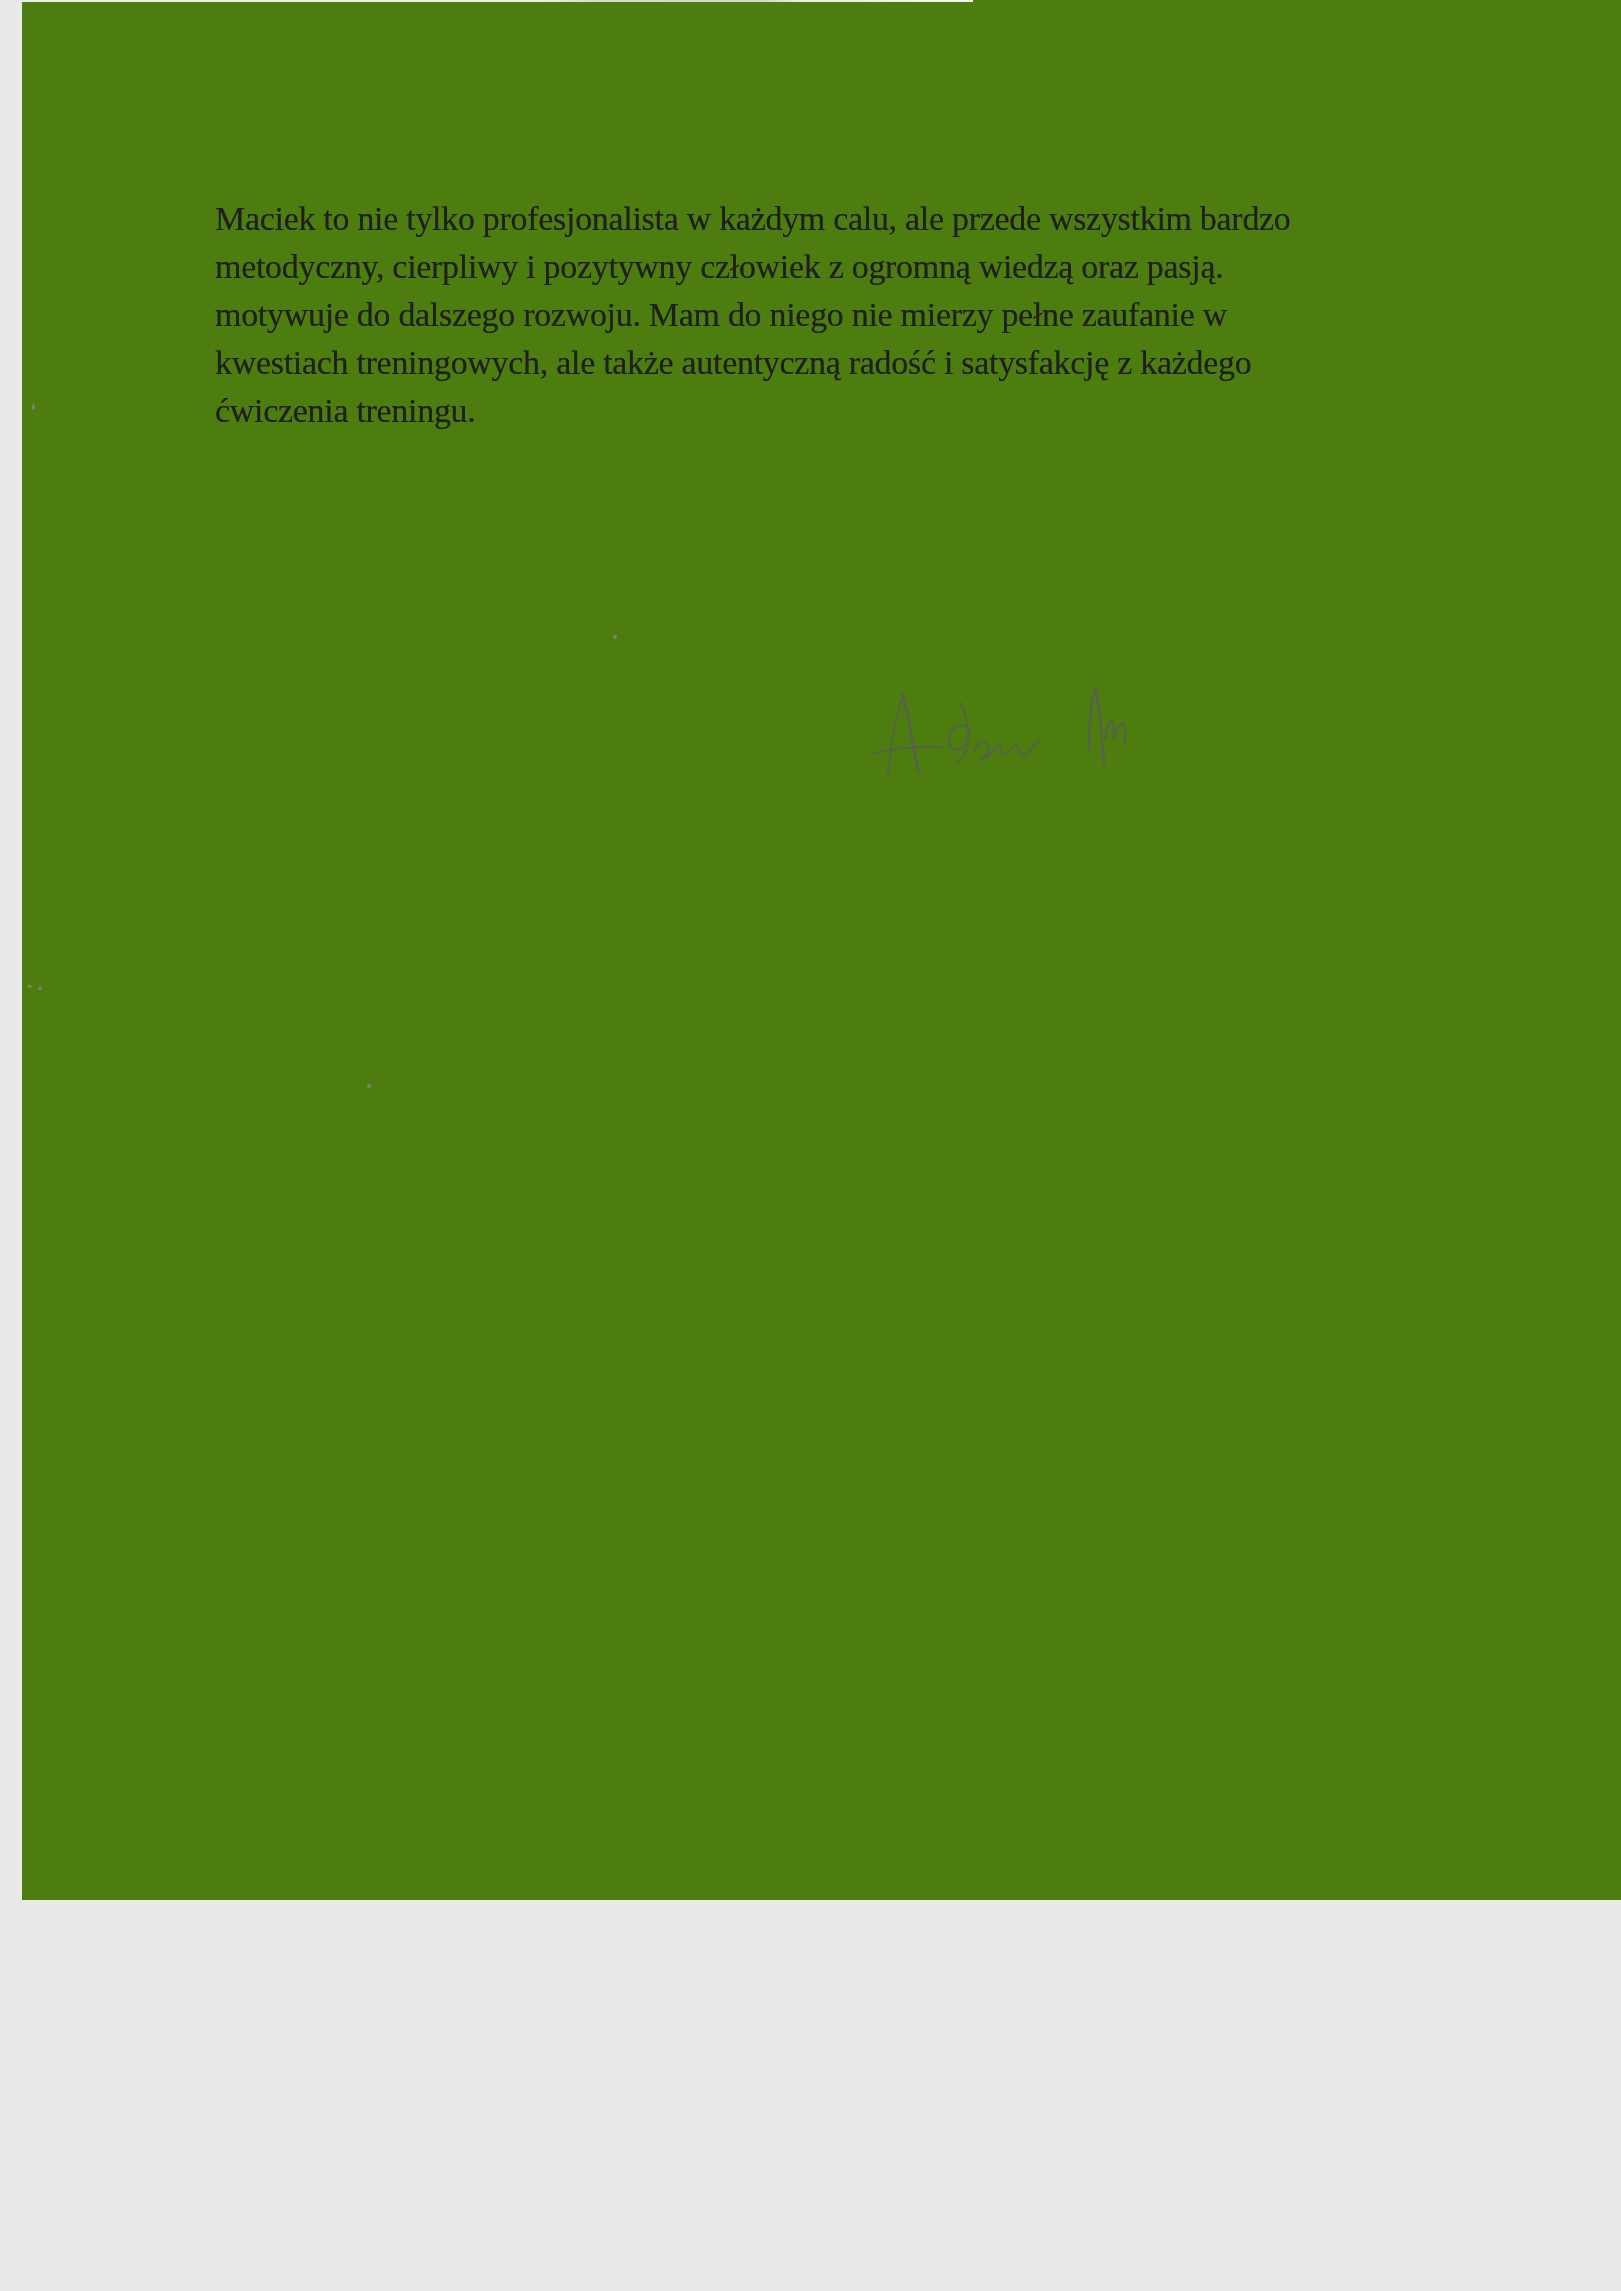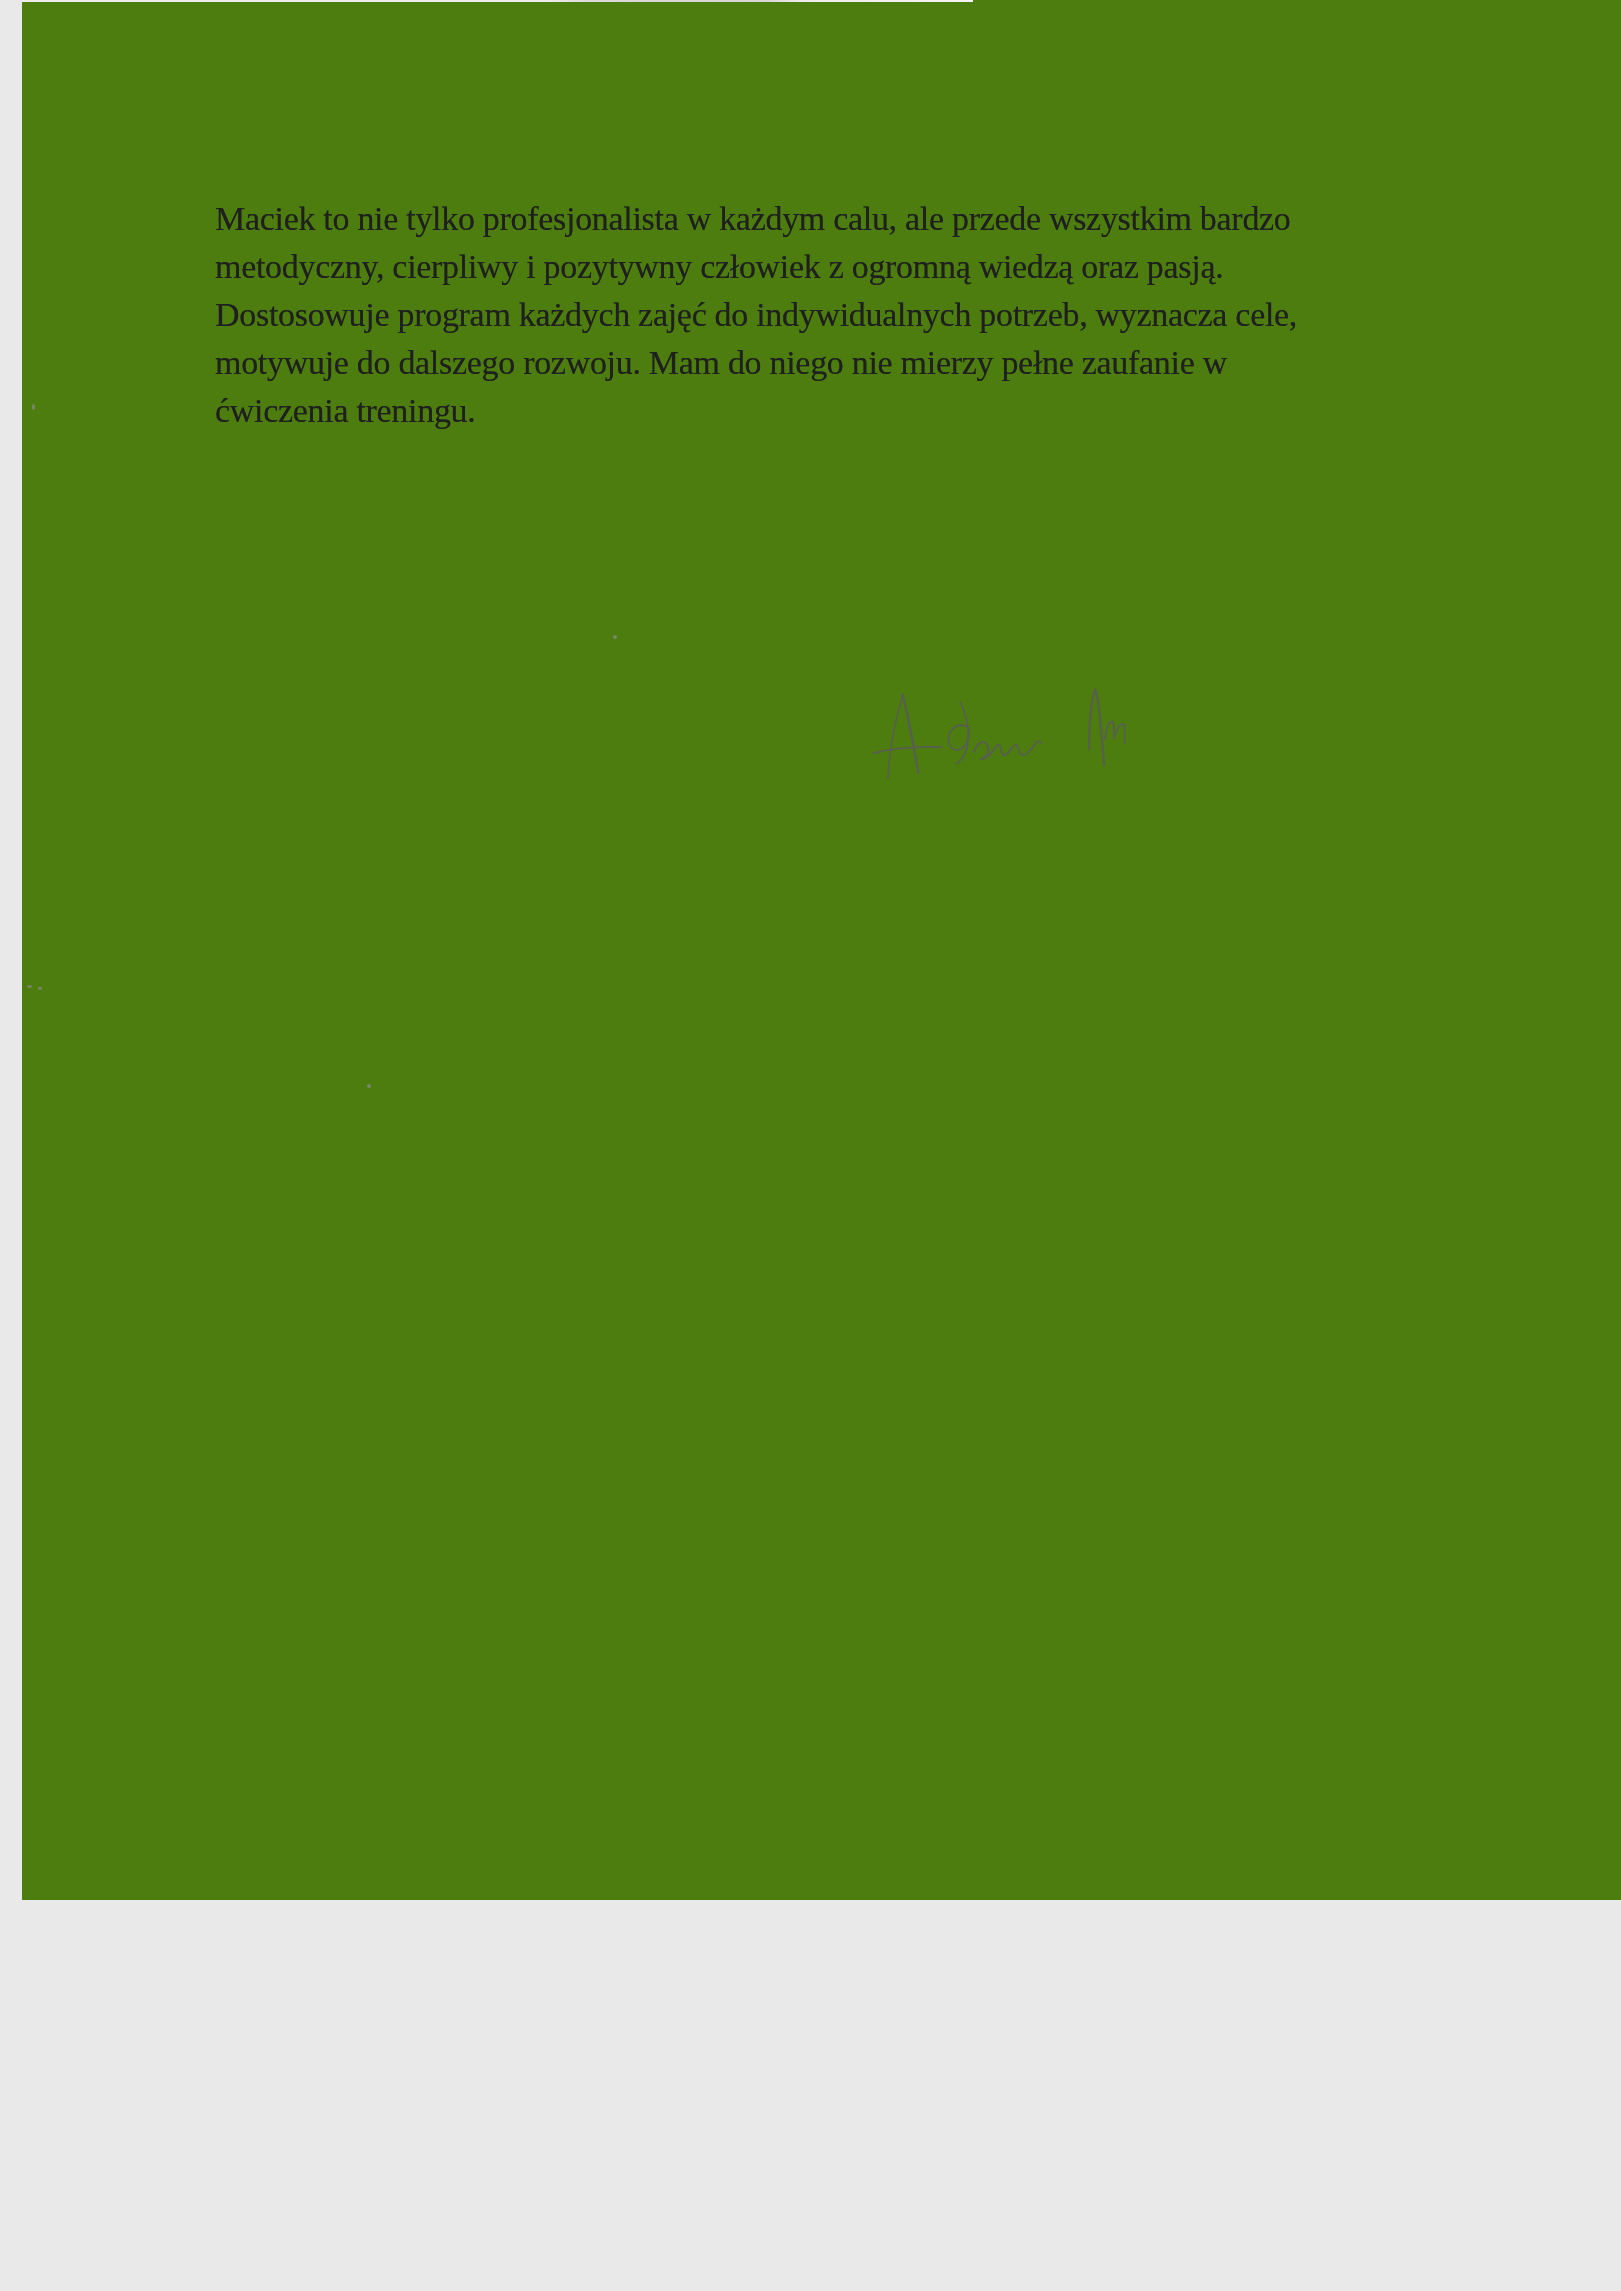--- a/index.html
+++ b/index.html
@@ -75,22 +75,22 @@
 
   <div class="artifact speck" style="left:9.8px;  top:404px;  width:2.9px; height:5.9px;"></div>
   <div class="artifact speck" style="left:591px; top:635px;  width:3.9px; height:3.9px;"></div>
   <div class="artifact speck" style="left:4.9px;   top:985px; width:4.9px; height:2.9px;"></div>
   <div class="artifact speck" style="left:15.7px;  top:987px; width:3.9px; height:2.9px;"></div>
   <div class="artifact speck" style="left:345px; top:1084px; width:3.9px; height:3.9px;"></div>
 
   <div class="paragraph">
     <div class="line">Maciek to nie tylko profesjonalista w każdym calu, ale przede wszystkim bardzo</div>
     <div class="line">metodyczny, cierpliwy i pozytywny człowiek z ogromną wiedzą oraz pasją.</div>
-    <div class="line">Dostosowuje program każdych zajęć do indywidualnych potrzeb, wyznacza cele,</div>
     <div class="line">motywuje do dalszego rozwoju. Mam do niego nie mierzy pełne zaufanie w</div>
+    <div class="line">kwestiach treningowych, ale także autentyczną radość i satysfakcję z każdego</div>
     <div class="line">ćwiczenia treningu.</div>
   </div>
 
   <div class="signature" role="img" aria-label="Adam M">
     <svg width="314" height="137" viewBox="0 0 320 140" fill="none" stroke="#5a5a5a" stroke-width="2.4" stroke-linecap="round" stroke-linejoin="round" opacity="0.88">
 
       <path d="M40 32 C33 54 27 82 25 116" stroke-width="1.6"></path>
       <path d="M40 30 C45 50 51 80 56 110"></path>
       <path d="M10 90 C30 85 54 83 80 84" stroke-width="1.8"></path>
 

